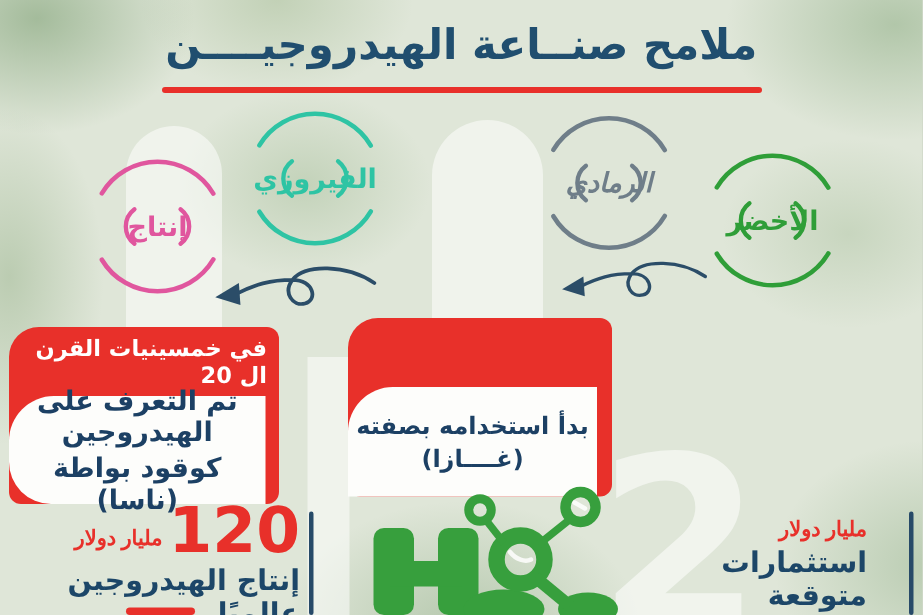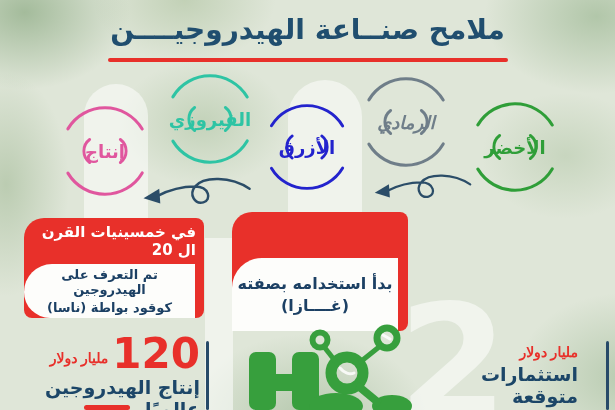--- a/index.html
+++ b/index.html
@@ -54,23 +54,23 @@
            color:#ffffff; font-weight:800; padding:0 8px; }
   .cbody { position:absolute; left:0; right:10px; top:46px; bottom:0; background:#fdfdfb;
            border-radius:30px 0 0 0; display:flex; flex-direction:column; align-items:center;
            justify-content:center; gap:3px; color:#1c4064; font-weight:800; text-align:center; }
   .card-r { left:425px; top:212px; width:182px; height:104px; }
   .card-r .chead { font-size:19px; }
   .card-r .cbody { font-size:17px; }
   .card-m { left:232px; top:212px; width:176px; height:119px; }
   .card-m .chead { font-size:17px; }
   .card-m .cbody { font-size:16px; }
-  .card-l { left:24px;  top:218px; width:180px; height:100px; }
+  .card-l { left:6px;  top:218px; width:180px; height:118px; }
   .card-l .chead { font-size:15px; }
-  .card-l .cbody { font-size:13px; border-radius:30px 0 0 28px; right:9px; }
+  .card-l .cbody { font-size:18px; border-radius:30px 0 0 28px; right:9px; }
   
   .vline { position:absolute; width:3px; background:#274a68; border-radius:2px; }
   .stat { position:absolute; text-align:right; }
   .stat-top { display:flex; align-items:center; justify-content:flex-start; gap:4px; }
   .stat-num { font-size:42px; font-weight:800; color:#e8302a; line-height:.95; }
   .stat-unit { font-size:14px; font-weight:800; color:#e8302a; margin-top:10px;font-family:Liberation Serif, serif; }
   .stat-label { font-size:19px; font-weight:800; color:#1c4668; margin-top:2px; }
   .h2art { position:absolute; left:236px; top:318px; }
   .sliver { position:absolute; left:84px; top:405px; width:46px; height:5px;
             background:#e8302a; border-radius:3px; }
@@ -96,28 +96,20 @@
     </svg>
     <span class="hlabel" dir="rtl">الأخضر</span>
   </div>
   <div class="hcircle c-gray" style="left:358px;top:74px;width:96px;height:96px">
     <svg viewBox="0 0 100 100">
       <circle class="ring" cx="50" cy="50" r="45"></circle>
       <path class="paren" d="M34,38 A15,15 0 0,0 34,62"></path>
       <path class="paren" d="M66,38 A15,15 0 0,1 66,62"></path>
     </svg>
     <span class="hlabel" dir="rtl">الرمادي</span>
-  </div>
-  <div class="hcircle c-blue" style="left:261px;top:101px;width:92px;height:92px">
-    <svg viewBox="0 0 100 100">
-      <circle class="ring" cx="50" cy="50" r="45"></circle>
-      <path class="paren" d="M34,38 A15,15 0 0,0 34,62"></path>
-      <path class="paren" d="M66,38 A15,15 0 0,1 66,62"></path>
-    </svg>
-    <span class="hlabel" dir="rtl">الأزرق</span>
   </div>
   <div class="hcircle c-teal" style="left:162px;top:71px;width:96px;height:96px">
     <svg viewBox="0 0 100 100">
       <circle class="ring" cx="50" cy="50" r="45"></circle>
       <path class="paren" d="M34,38 A15,15 0 0,0 34,62"></path>
       <path class="paren" d="M66,38 A15,15 0 0,1 66,62"></path>
     </svg>
     <span class="hlabel" dir="rtl">الفيروزي</span>
   </div>
   <div class="hcircle c-pink" style="left:57px;top:103px;width:96px;height:96px">

